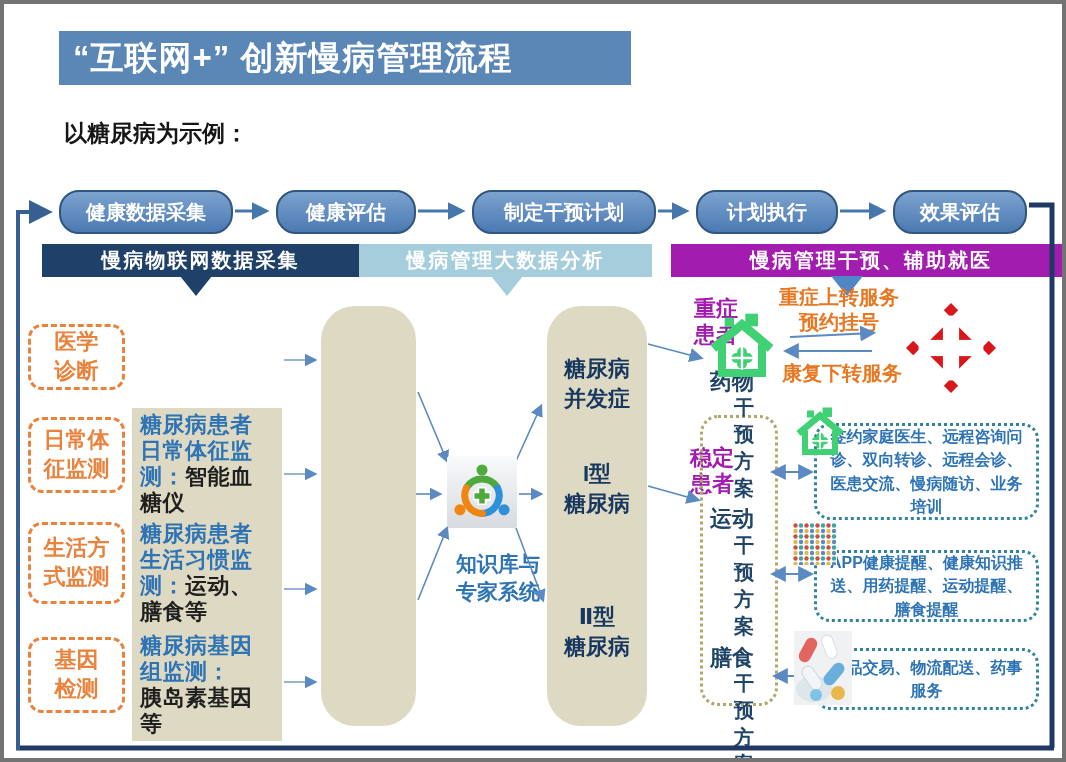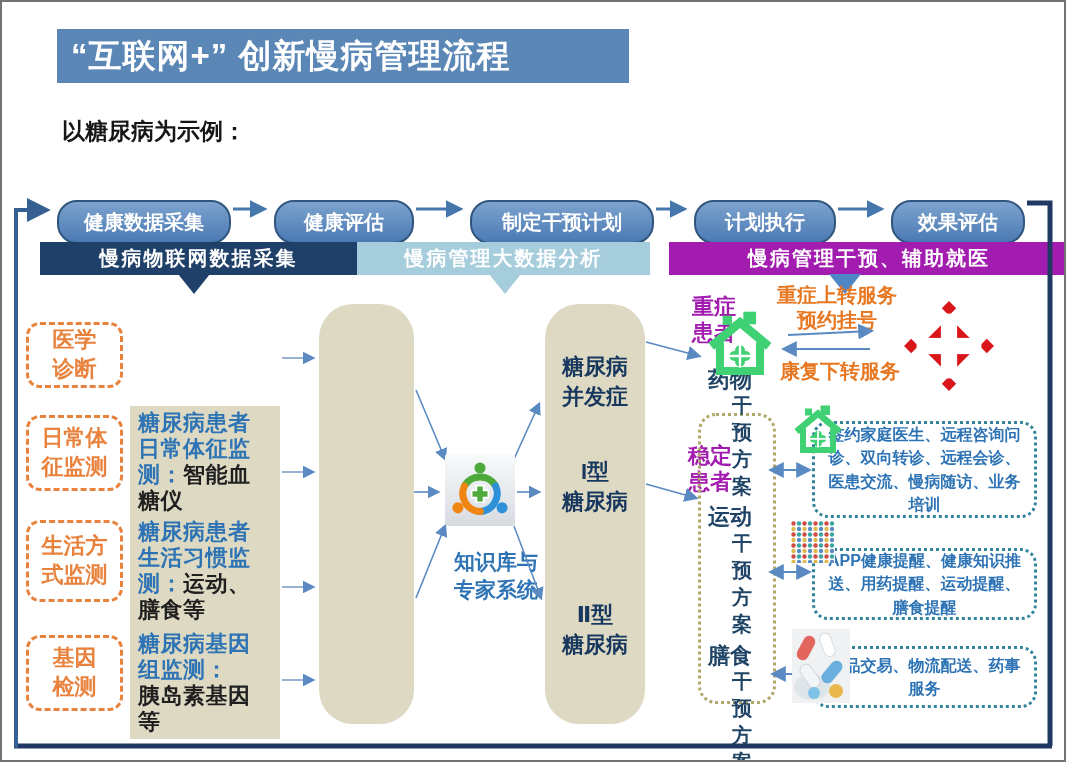--- a/index.html
+++ b/index.html
@@ -1,32 +1,32 @@
 <!DOCTYPE html>
 <html><head>
 <meta charset="utf-8">
 <style>
   * { margin:0; padding:0; box-sizing:border-box; font-family:"Liberation Sans","DejaVu Sans",sans-serif; }
   html,body { background:#ffffff; }
   #canvas { position:relative; width:1066px; height:762px; background:#fff;
-            border:2px solid #737373; overflow:hidden; }
+            border:4px solid #737373; overflow:hidden; }
   .abs { position:absolute; }
   .pre { white-space:pre-line; }
 
   
   .title-bar { left:55px; top:27px; width:572px; height:54px; background:#5b87b7;
                color:#fff; font-size:33px; font-weight:bold; display:flex;
                align-items:center; padding-left:14px; letter-spacing:1px; }
   .subtitle { left:60px; top:114px; font-size:23px; color:#161616; font-weight:bold; }
 
   
   .step { top:186px; height:44px; border-radius:20px;
           background:linear-gradient(#7da3cf,#4a79b2); border:2px solid #30567f;
           color:#fff; font-size:20px; font-weight:bold;
-          display:flex; align-items:center; justify-content:center;margin-top:12px; }
+          display:flex; align-items:center; justify-content:center; }
 
   
   .band { top:240px; height:33px; color:#fff; font-size:20px; font-weight:bold;
           display:flex; align-items:center; justify-content:center; letter-spacing:2px; }
   .tri { top:272px; width:0; height:0; border-left:16px solid transparent;
          border-right:16px solid transparent; border-top:20px solid #1f4068; }
 
   
   .cat { left:24px; width:97px; border:3px dashed #e8823c; border-radius:14px;
          color:#e8823c; font-weight:bold; font-size:22px; line-height:1.3;

